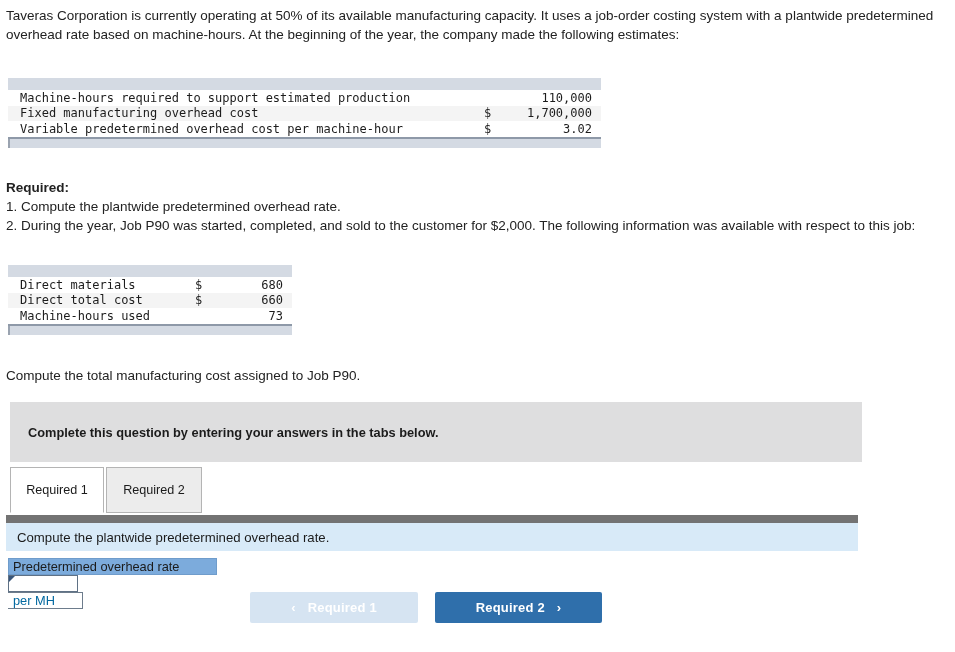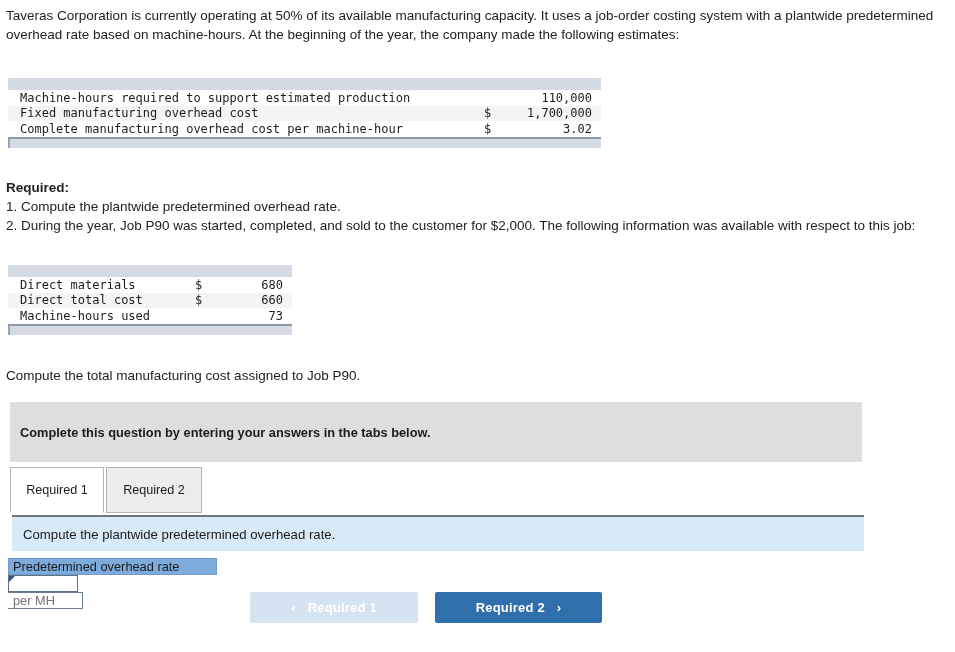--- a/index.html
+++ b/index.html
@@ -112,21 +112,21 @@
     position: absolute;
     left: 10px;
     top: 402px;
     width: 852px;
     height: 60px;
     background: #dededf;
     display: flex;
     align-items: center;
   }
   .grey-banner-text {
-    padding-left: 10px;
+    padding-left: 18px;
     font-size: 12.8px;
     font-weight: bold;
     color: #1b1b1b;
   }
 
   
   .tabstrip {
     position: absolute;
     left: 10px;
     top: 467px;
@@ -156,26 +156,26 @@
   .tab.inactive {
     background: #ececec;
     left: 96px;
     width: 96px;
     z-index: 2;
   }
 
   
   .blue-banner {
     position: absolute;
-    left: 12px;
+    left: 6px;
     top: 515px;
     width: 852px;
     height: 36px;
     background: #d8eaf8;
-    border-top: 2px solid #737373;
+    border-top: 8px solid #737373;
     box-sizing: border-box;
     display: flex;
     align-items: center;
   }
   .blue-banner-text {
     padding-left: 11px;
     font-size: 13.2px;
     color: #1b1b1b;
   }
 
@@ -232,21 +232,21 @@
   }
   .ans-unit {
     width: 75px;
     background: #ffffff;
     border: 1px solid #6d7c8c;
     border-left: 0;
     box-sizing: border-box;
     display: flex;
     align-items: center;
     padding-left: 5px;
-    color: #737373;
+    color: #0369a1;
     font-size: 12.8px;
   }
 
   
   .navbar {
     position: absolute;
     left: 0;
     top: 592px;
     width: 955px;
     height: 34px;
@@ -293,21 +293,21 @@
       <span class="acct-label">Machine-hours required to support estimated production</span>
       <span class="acct-cur"></span>
       <span class="acct-val">110,000</span>
     </div>
     <div class="acct-row alt">
       <span class="acct-label">Fixed manufacturing overhead cost</span>
       <span class="acct-cur">$</span>
       <span class="acct-val">1,700,000</span>
     </div>
     <div class="acct-row">
-      <span class="acct-label">Complete manufacturing overhead cost per machine-hour</span>
+      <span class="acct-label">Variable predetermined overhead cost per machine-hour</span>
       <span class="acct-cur">$</span>
       <span class="acct-val">3.02</span>
     </div>
     <div class="acct-foot-rule"></div>
     <div class="acct-foot-band"></div>
   </div>
 
   <div class="required-block">
     <div class="required-title">Required:</div>
     <div>1. Compute the plantwide predetermined overhead rate.</div>

